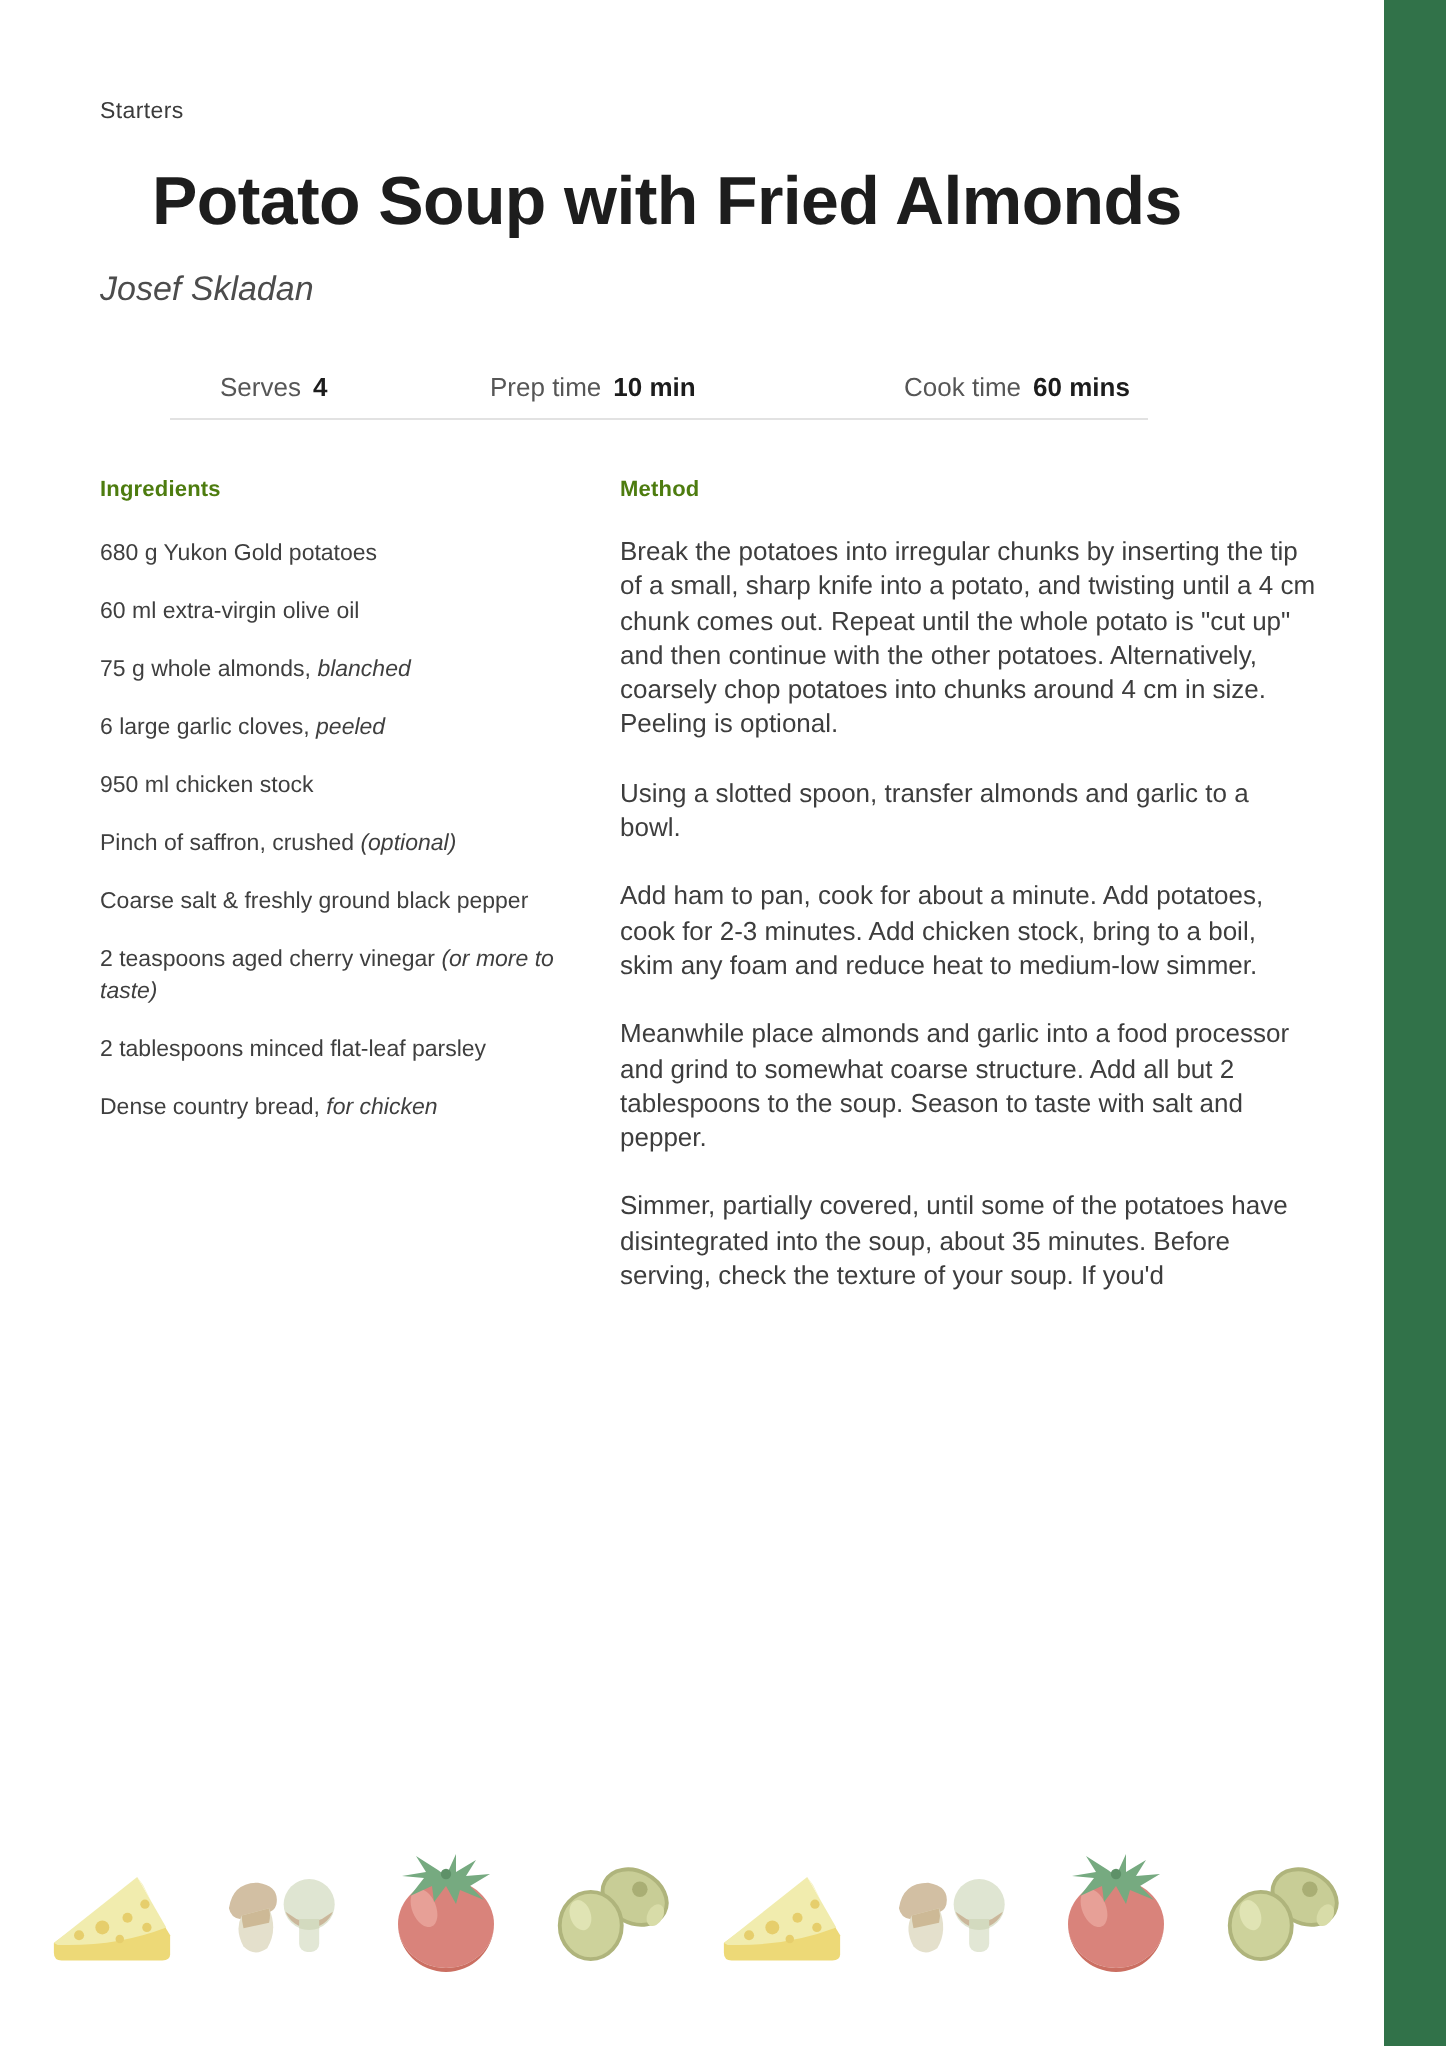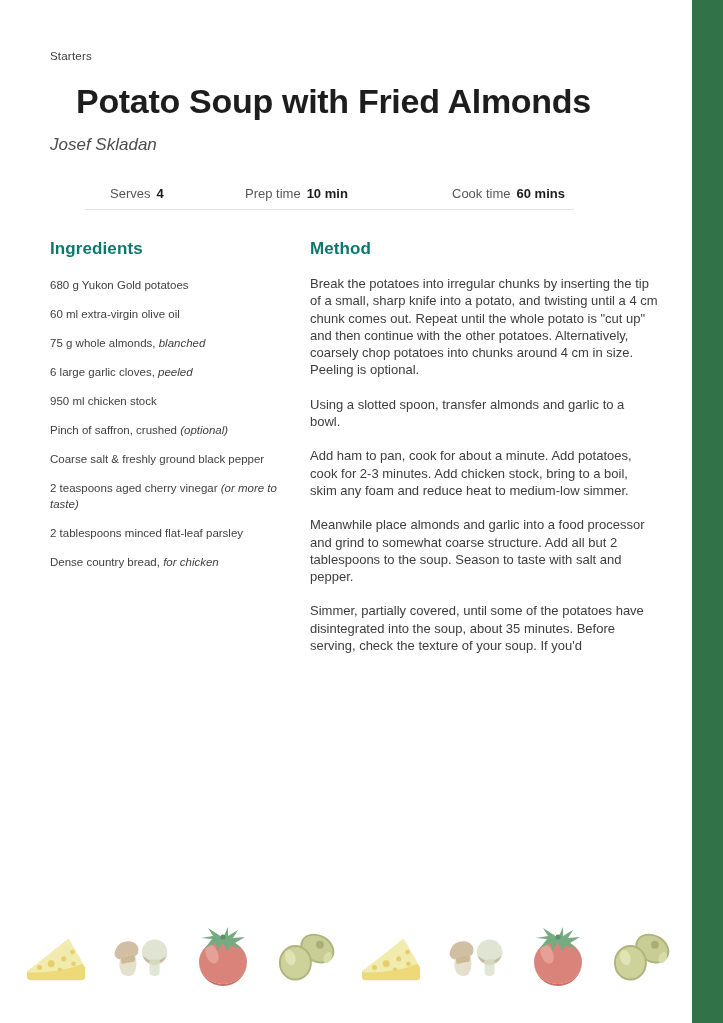--- a/index.html
+++ b/index.html
@@ -15,21 +15,21 @@
   .author { position:absolute; left:50px; top:135px; font-size:17px; font-style:italic; color:#4c4c4c; }
 
   .meta-row { position:absolute; left:85px; top:180px; width:489px; height:30px; border-bottom:1px solid #e2e2e2; }
   .meta-item { position:absolute; top:6px; font-size:13px; white-space:nowrap; }
   .meta-item.serves { left:25px; }
   .meta-item.prep   { left:160px; }
   .meta-item.cook   { left:367px; }
   .meta-label { color:#565656; margin-right:6px; }
   .meta-value { color:#1c1c1c; font-weight:bold; }
 
-  h2.col-heading { font-size:17px; font-weight:bold; color:#0f766e; letter-spacing:0.1px; }
+  h2.col-heading { font-size:11px; font-weight:bold; color:#4d7c0f; letter-spacing:0.1px; }
 
   .ingredients { position:absolute; left:50px; top:239px; width:243px; }
   .ingredients ul { list-style:none; margin-top:18px; }
   .ingredients li { font-size:11.5px; line-height:16px; color:#3f3f3f; margin-bottom:13px; }
   .ingredient-note { font-style:italic;margin-top:40px; }
 
   .method { position:absolute; left:310px; top:239px; width:348px; }
   .method .paras { margin-top:16px; }
   .method p { font-size:13px; line-height:17.3px; color:#3d3d3d; margin-bottom:17px; }
 

